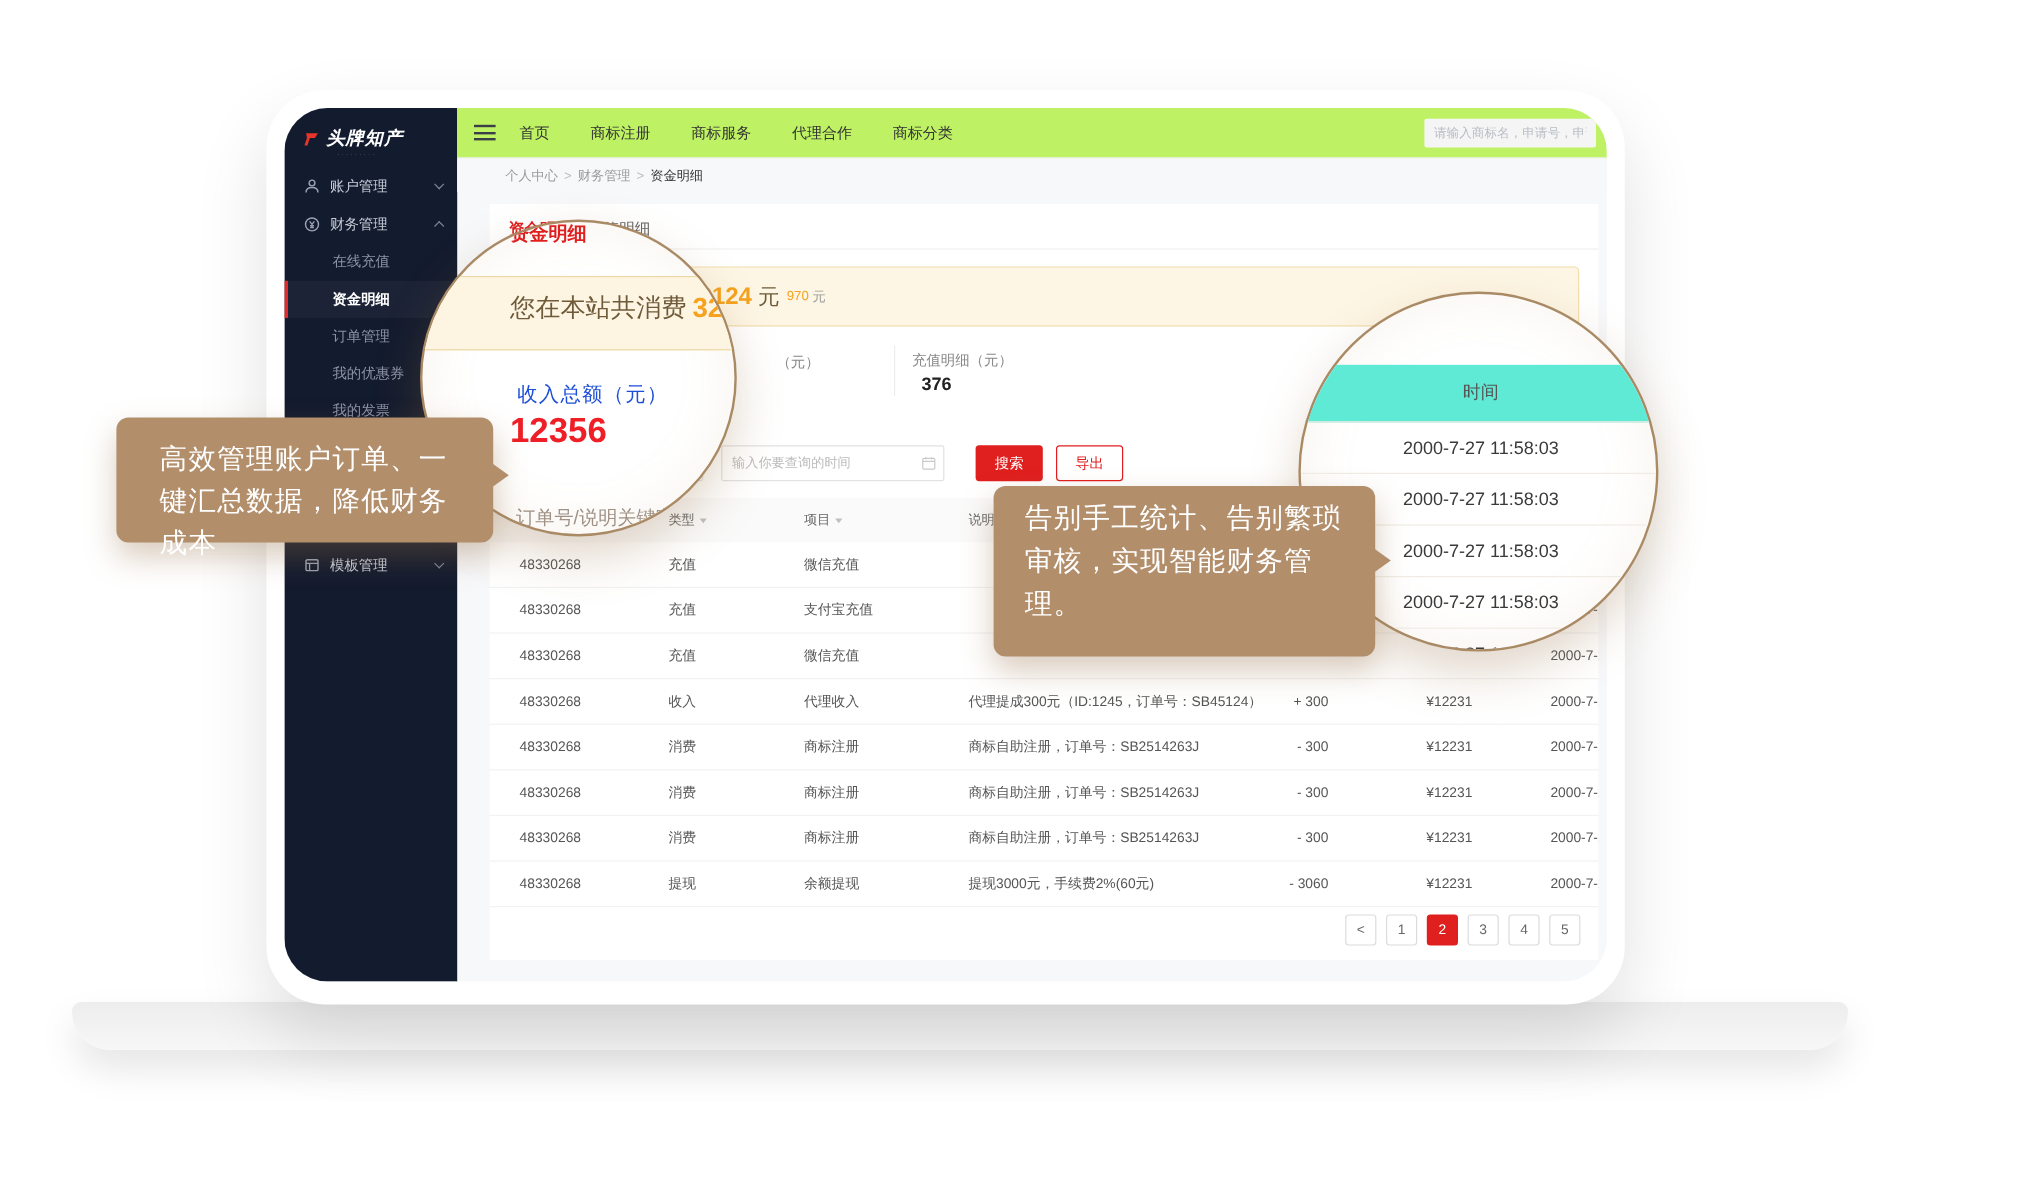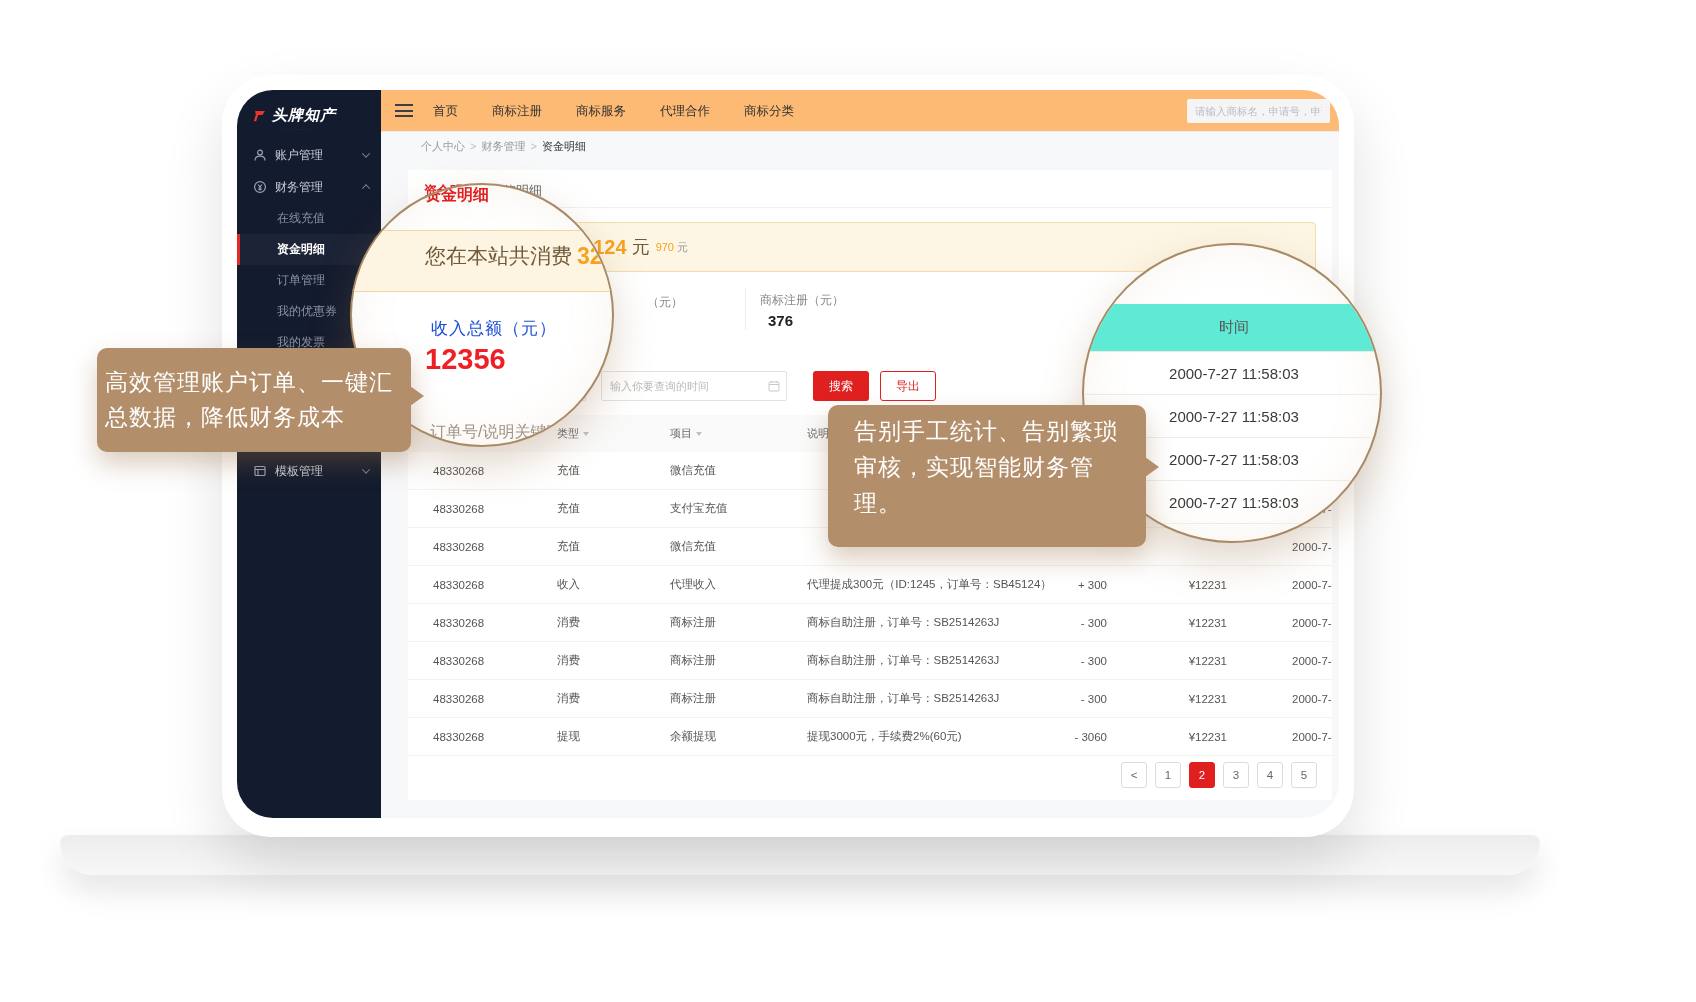--- a/index.html
+++ b/index.html
@@ -25,21 +25,21 @@
   .chev { width:6px; height:6px; border-right:1.4px solid #7e8798; border-bottom:1.4px solid #7e8798; }
   .chev.down { transform:rotate(45deg) translate(-1px,-1px); }
   .chev.up { transform:rotate(-135deg) translate(-1px,-1px); }
   .sub-item { left:0; width:144px; height:31px; display:flex; align-items:center; padding-left:40px;
               color:#8b93a5; font-size:12px; cursor:pointer; }
   .sub-item.active { color:#fff; font-weight:bold; background:rgba(255,255,255,.04); }
   .sub-item.active::before { content:""; position:absolute; left:0; top:0; width:3px; height:31px; background:#e22a2a; }
   .sicon { width:14px; height:14px; flex:0 0 14px; }
 
   
-  .topnav { left:144px; top:0; width:958px; height:42px; background:#fdba74; border-bottom:1px solid #ededed; }
+  .topnav { left:144px; top:0; width:958px; height:42px; background:#bef264; border-bottom:1px solid #ededed; }
   .burger { left:14px; top:14px; width:18px; height:13px; display:flex; flex-direction:column; justify-content:space-between; cursor:pointer; }
   .burger i { display:block; height:2px; background:#3a3f47; }
   .navitems { left:52px; top:0; height:42px; display:flex; align-items:center; gap:34px; }
   .navitems span { font-size:12.5px; color:#333; cursor:pointer; }
   .nav-search { left:806px; top:9px; width:143px; height:24px; background:#f5f5f6; border:0; border-radius:2px;
                 font-size:10.5px; color:#333; padding:0 8px; }
   .nav-search::placeholder { color:#b9bdc4; }
 
   
   .crumbbar { left:144px; top:42px; width:958px; height:28px; background:#f7f8fa; }
@@ -101,21 +101,21 @@
   .zl-keyword { left:78px; top:237px; font-size:16px; color:#a09184; white-space:nowrap; }
   .zr-band { left:0; top:59px; width:300px; height:48px; background:#5eead4; border-bottom:1px solid #efe9e0;
              display:flex; align-items:center; justify-content:center; font-size:15px; color:#555; }
   .zr-row { left:0; width:300px; height:43px; display:flex; align-items:center; justify-content:center;
             font-size:15px; color:#3a3a3a; border-bottom:1px solid #f0ece5; white-space:nowrap; }
 
   
   .callout { background:#b28e6b; border-radius:10px; color:#fff; box-shadow:0 12px 26px rgba(150,110,70,.35); }
   .callout .arrow { position:absolute; right:-13px; width:0; height:0;
                     border-top:10px solid transparent; border-bottom:10px solid transparent; border-left:14px solid #b28e6b; }
-  .callout-left { left:97px; top:348px; width:314px; height:104px; padding:17px 8px; font-size:23px; line-height:35px; letter-spacing:1px; }
+  .callout-left { left:97px; top:348px; width:314px; height:104px; padding:17px 36px; font-size:23px; line-height:35px; letter-spacing:1px; }
   .callout-right { left:828px; top:405px; width:318px; height:142px; padding:8px 26px; font-size:23px; line-height:36px; letter-spacing:1px; }
 </style>
 </head>
 <body>
 
 <div class="page">
 
   <div class="abs base"></div>
   <div class="abs screen"></div>
 
@@ -205,21 +205,21 @@
       <div class="abs banner">
         <span class="bp">您在本站共消费</span>
         <span class="ba">32124</span>
         <span class="bu">元</span>
         <span class="bs-a">970</span>
         <span class="bs-u">元</span>
       </div>
 
       <div class="abs stat-lbl" style="left:239px; top:124px;">（元）</div>
       <div class="abs vdiv" style="left:337px; top:118px;"></div>
-      <div class="abs stat-lbl" style="left:352px; top:122px;">商标注册（元）</div>
+      <div class="abs stat-lbl" style="left:352px; top:122px;">充值明细（元）</div>
       <div class="abs stat-val" style="left:360px; top:142px;">376</div>
 
       <input class="abs f-input" style="left: 16px; top: 201px; width: 162px;" placeholder="订单号/说明关键字">
       <input class="abs f-input" style="left: 193px; top: 201px; width: 186px;" placeholder="输入你要查询的时间">
       <svg class="abs" style="left:360px; top:210px;" width="12" height="12" viewBox="0 0 12 12">
           <rect x="1" y="2" width="10" height="9" rx="1" fill="none" stroke="#c9c9c9" stroke-width="1"></rect>
           <path d="M1 4.5 h10 M3.6 1 v2 M8.4 1 v2" stroke="#c9c9c9" stroke-width="1"></path>
         </svg>
       <button class="abs btn-search">搜索</button>
       <button class="abs btn-export">导出</button>

